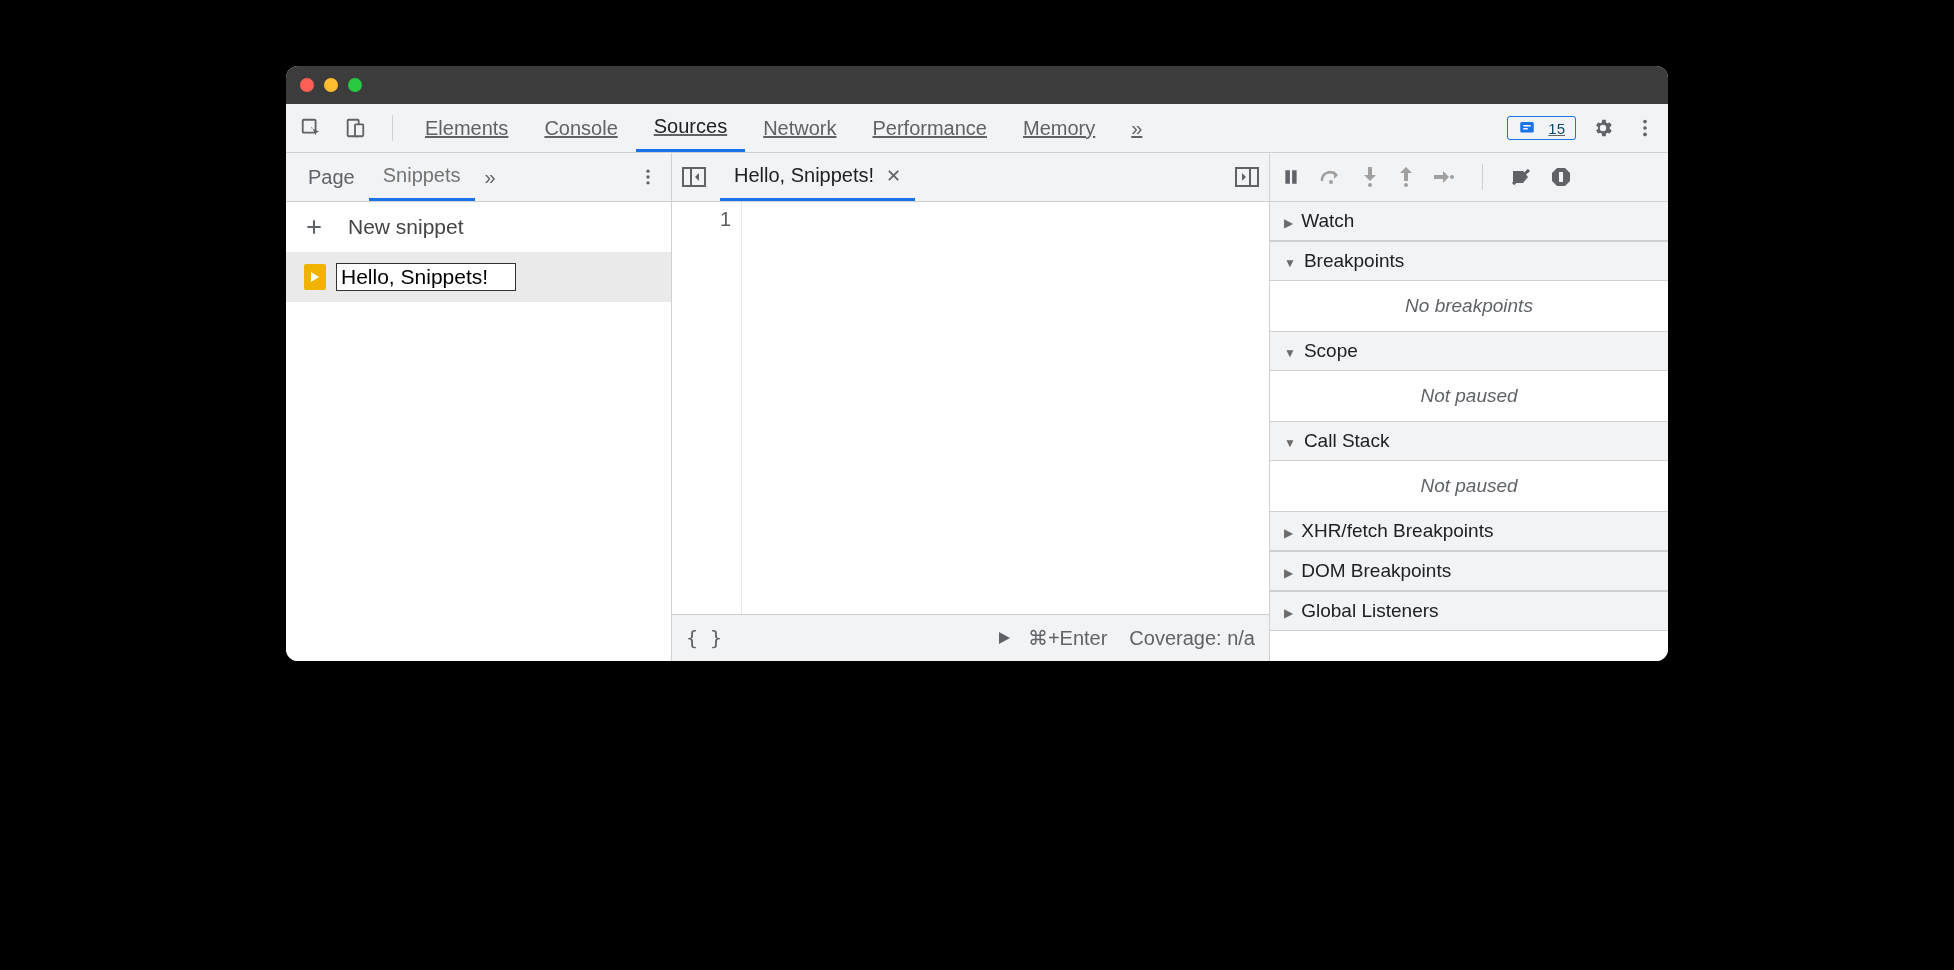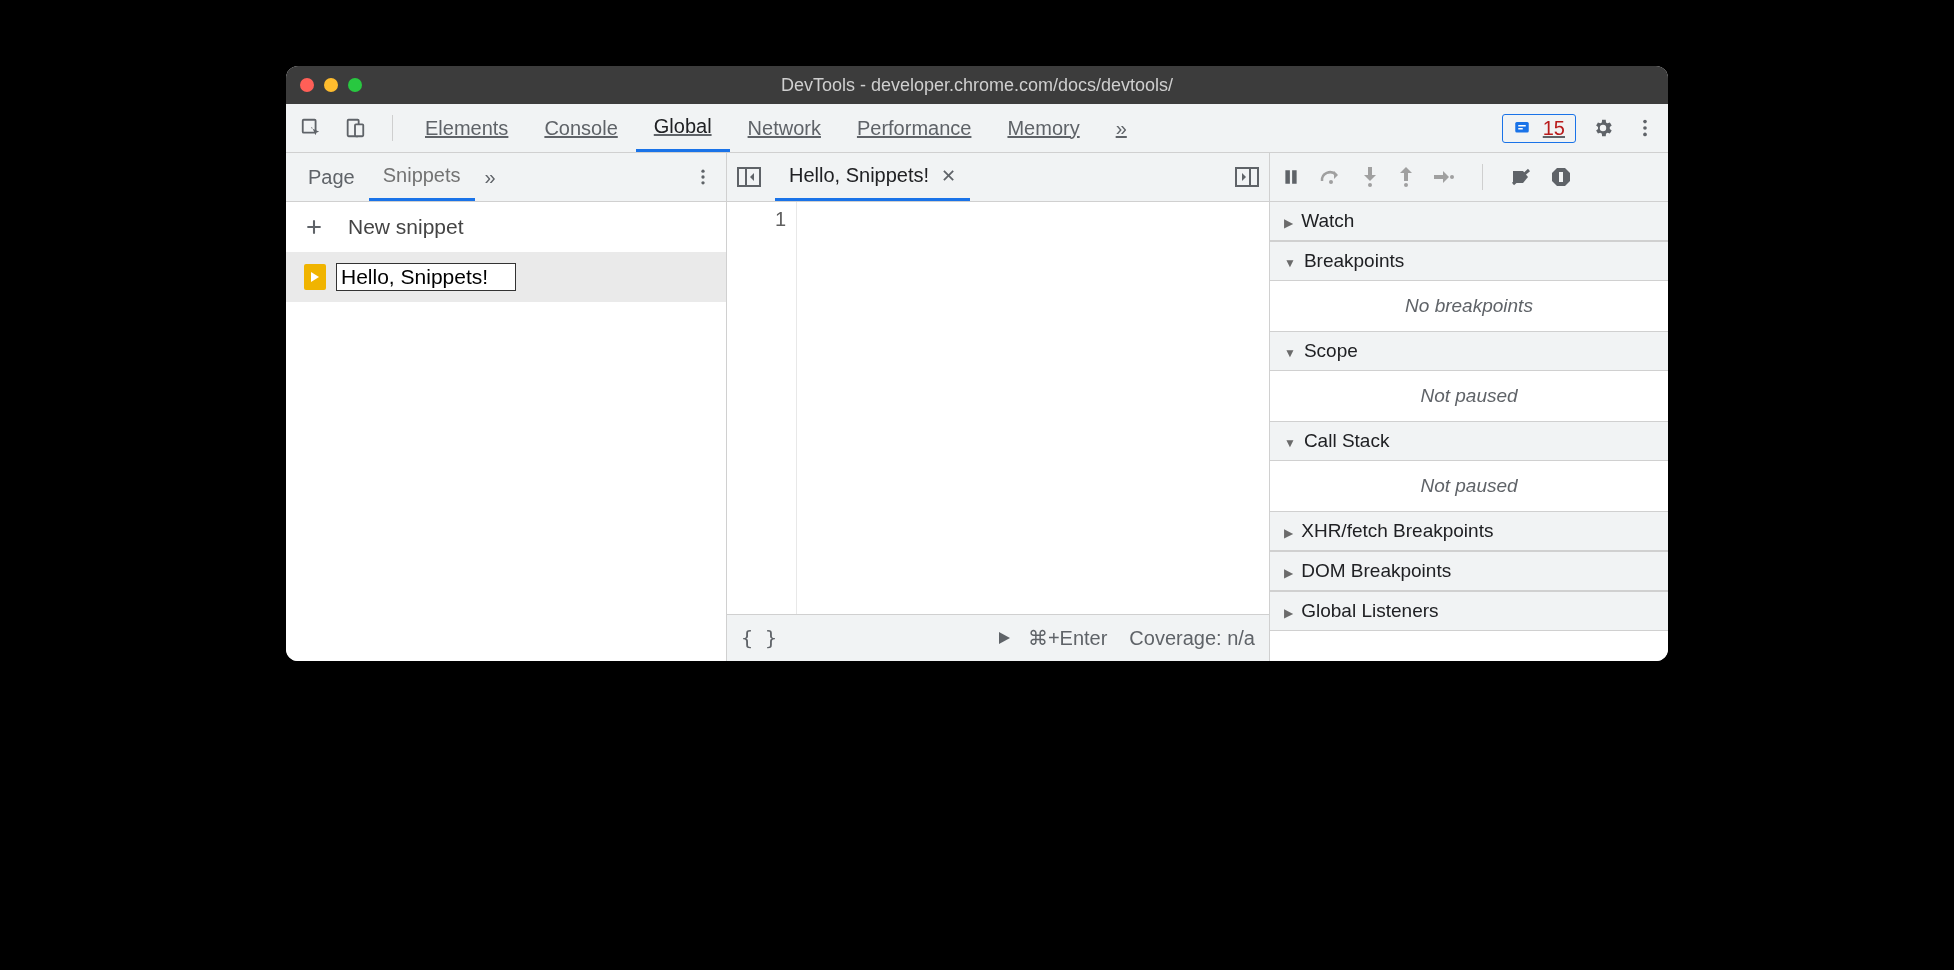--- a/index.html
+++ b/index.html
@@ -40,26 +40,26 @@
     text-decoration:underline;
   }
   .tb-left{display:flex;align-items:center;gap:14px;}
   .icon-btn{display:flex;align-items:center;justify-content:center;width:30px;height:30px;color:#5f6368;cursor:pointer;}
   .divider{width:1px;height:26px;background:#cfcfcf;margin:0 8px;}
   .tabs-main{display:flex;align-items:stretch;height:100%;gap:0;margin-left:6px;}
   .tab-main{padding:0 18px;display:flex;align-items:center;cursor:pointer;color:#5f6368;}
   .tab-main.active{color:#202124;border-bottom:3px solid #1a73e8;background:#f1f3f4;}
   .spacer{flex:1;}
   .tb-right{display:flex;align-items:center;gap:12px;}
-  .badge{display:flex;align-items:center;gap:12px;border:1.5px solid #1a73e8;color:#b91c1c;font-size:20px;padding:2px 10px;border-radius:3px;cursor:pointer;}
+  .badge{display:flex;align-items:center;gap:12px;border:1.5px solid #1a73e8;color:#0c4a6e;font-size:15px;padding:2px 10px;border-radius:3px;cursor:pointer;}
   
   .body { flex:1; display:flex; overflow:hidden;}
   
   
-  .left-panel{width:441px;border-right:1px solid #d0d0d0;display:flex;flex-direction:column;}
+  .left-panel{width:386px;border-right:1px solid #d0d0d0;display:flex;flex-direction:column;}
   .nav-tabs{height:49px;background:#f1f3f4;border-bottom:1px solid #d0d0d0;display:flex;align-items:center;padding:0 8px;font-size:20px;color:#5f6368;}
   .nav-tab{padding:0 14px;height:100%;display:flex;align-items:center;cursor:pointer;}
   .nav-tab.active{color:#737373;border-bottom:3px solid #1a73e8;}
   .nav-more{margin-left:10px;cursor:pointer;}
   .nav-spacer{flex:1;}
   .left-content{flex:1;background:#fff;overflow:auto;}
   .new-snippet{height:50px;display:flex;align-items:center;gap:24px;padding:0 18px;font-size:21px;color:#444;cursor:pointer;}
   .snippet-row{height:50px;display:flex;align-items:center;gap:10px;padding:0 18px;background:#eaeaea;cursor:pointer;}
   .snippet-icon{width:22px;height:26px;background:#f0b400;border-radius:2px;position:relative;}
   .snippet-icon::after{content:"";position:absolute;left:7px;top:8px;border-left:8px solid #fff;border-top:5px solid transparent;border-bottom:5px solid transparent;}
@@ -97,21 +97,20 @@
 <body>
 
 <div class="window">
 
   <div class="titlebar">
     <div class="traffic">
       <div class="dot red"></div>
       <div class="dot yellow"></div>
       <div class="dot green"></div>
     </div>
-    <div class="title">DevTools - developer.chrome.com/docs/devtools/</div>
   </div>
 
   <div class="toolbar-main">
     <div class="tb-left">
       <span class="icon-btn">
         <svg width="22" height="22" viewBox="0 0 24 24" fill="none" stroke="#5f6368" stroke-width="2">
             <rect x="3" y="3" width="14" height="14" rx="1"></rect>
             <path d="M12 12 l9 4 -3 1 -1 3 -4 -9z" fill="#5f6368" stroke="none"></path>
           </svg>
       </span>
@@ -119,21 +118,21 @@
         <svg width="22" height="22" viewBox="0 0 24 24" fill="none" stroke="#5f6368" stroke-width="2">
             <rect x="4" y="3" width="12" height="18" rx="1"></rect>
             <rect x="12" y="8" width="9" height="13" rx="1" fill="#f1f3f4"></rect>
           </svg>
       </span>
       <div class="divider"></div>
     </div>
     <div class="tabs-main">
       <div class="tab-main">Elements</div>
       <div class="tab-main">Console</div>
-      <div class="tab-main active">Global</div>
+      <div class="tab-main active">Sources</div>
       <div class="tab-main">Network</div>
       <div class="tab-main">Performance</div>
       <div class="tab-main">Memory</div>
       <div class="tab-main chev">»</div>
     </div>
     <div class="spacer"></div>
     <div class="tb-right">
       <div class="badge">
         <svg width="18" height="18" viewBox="0 0 24 24" fill="#1a73e8">
             <rect x="3" y="4" width="18" height="14" rx="2"></rect>

